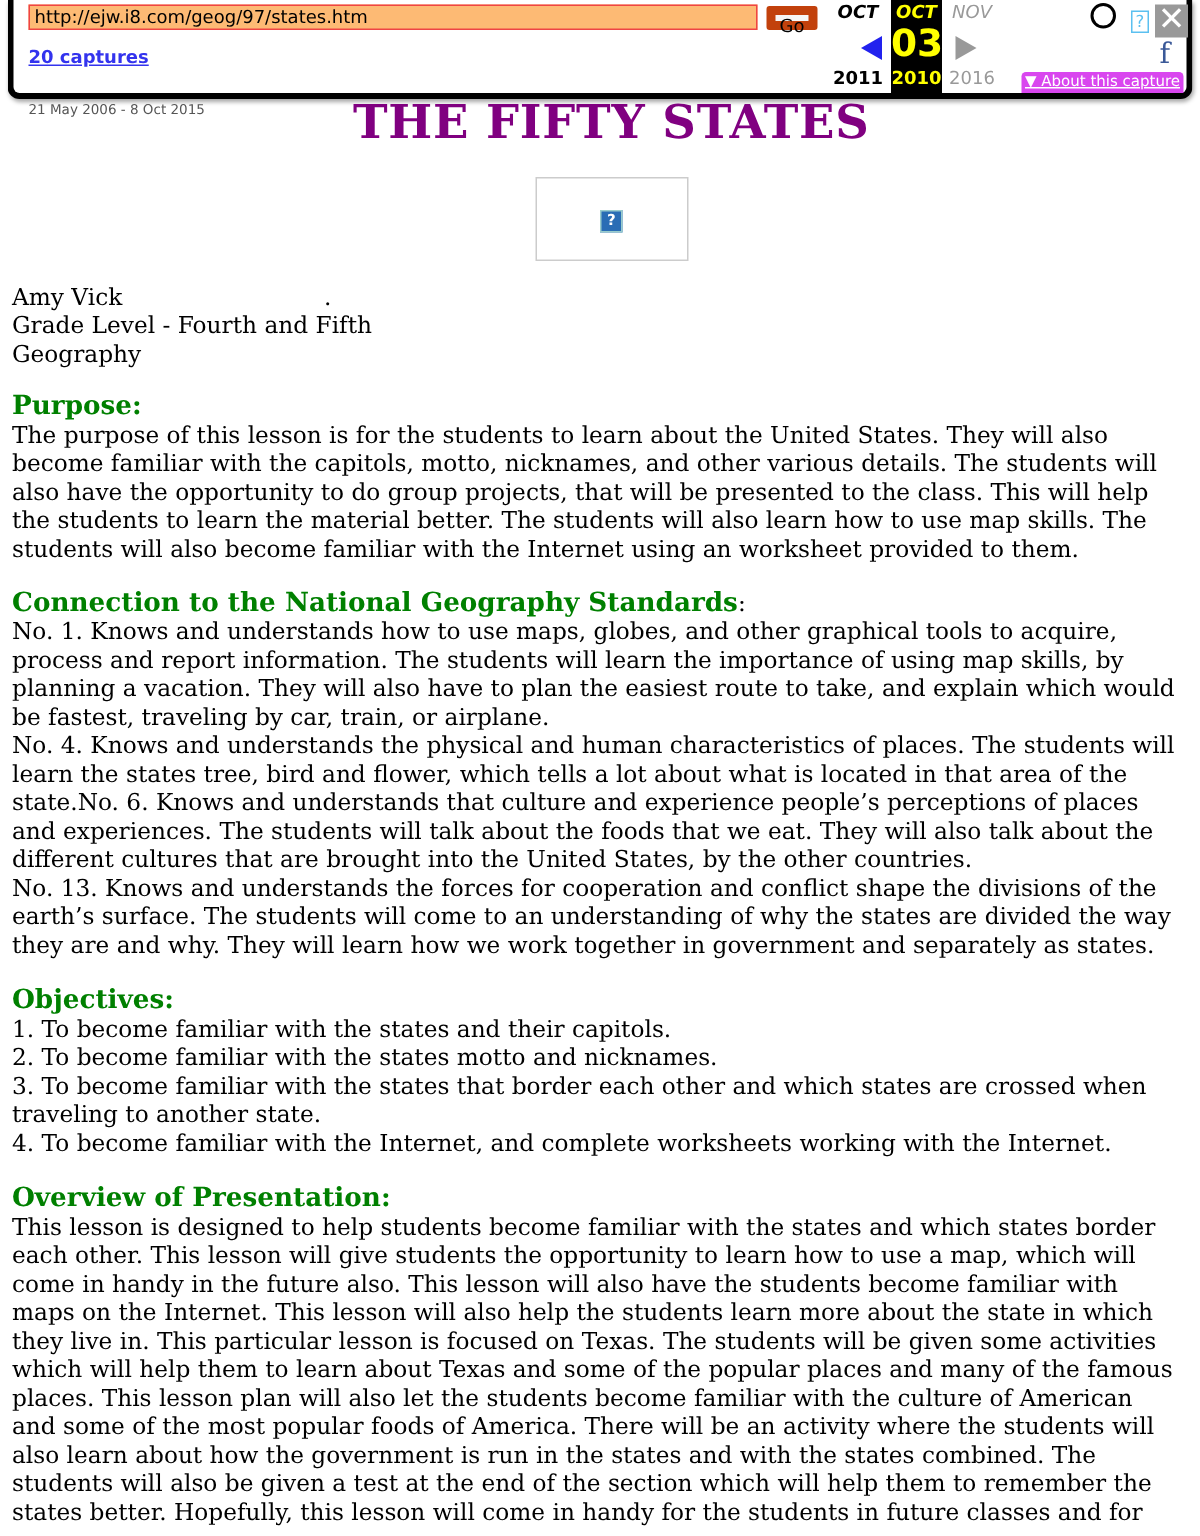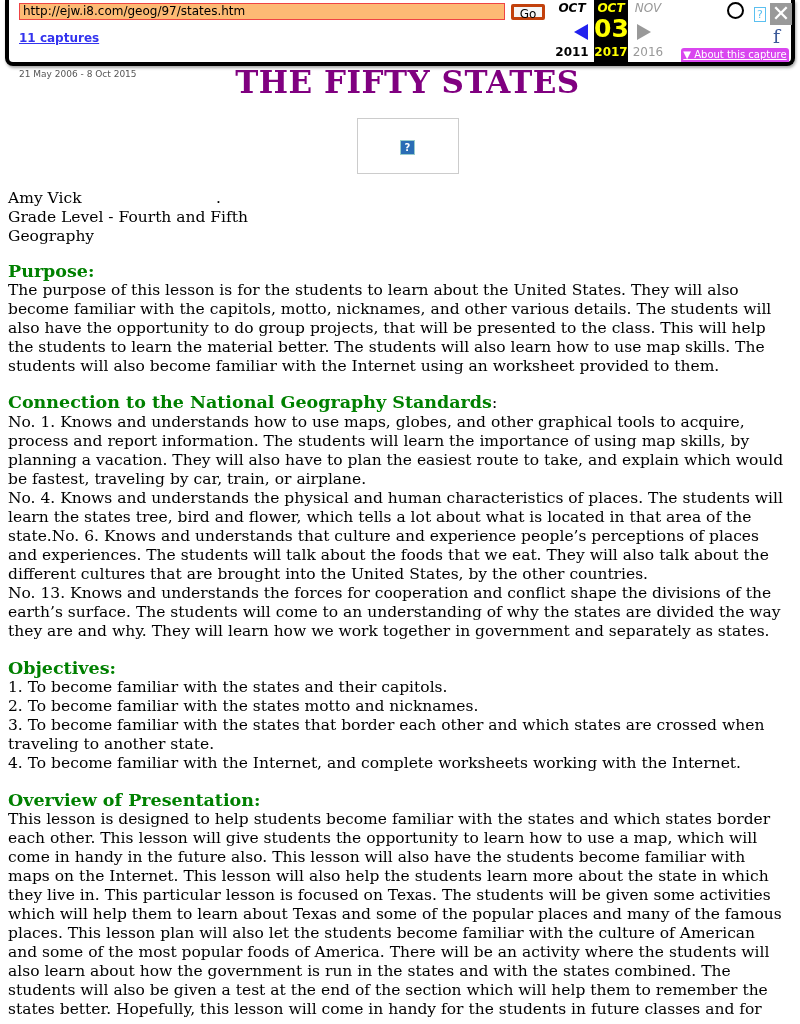--- a/index.html
+++ b/index.html
@@ -2,21 +2,21 @@
 <html><head>
   <meta charset="utf-8">
   <style>
     * { box-sizing: border-box; }
     html, body { margin: 0; padding: 0; background: #fff; }
     body { width: 800px; height: 1024px; overflow: hidden; position: relative; font-family: "DejaVu Serif", serif; }
 
     
     .wb { position: absolute; left: 5px; top: 0; width: 790px; height: 66px; background: #fff; border: 4px solid #000; border-top: none; border-radius: 0 0 8px 8px; box-shadow: 1px 2px 3px rgba(0,0,0,.35); }
     .wb-url { position: absolute; left: 10px; top: 3px; width: 486px; height: 17px; border: 1px solid #ef4444; font: 12px "DejaVu Sans", sans-serif; padding: 0 3px; line-height: 15px; color: #000; background: #fdba74; }
-    .wb-go { position: absolute; left: 502px; top: 4px; width: 34px; height: 16px; border: 3px solid #c2410c; border-radius: 2px; background: #f6f6f6; font: 12px "DejaVu Sans", sans-serif; text-align: center; line-height: 14px; color: #000; }
+    .wb-go { position: absolute; left: 502px; top: 4px; width: 34px; height: 16px; border: 6px solid #c2410c; border-radius: 2px; background: #f6f6f6; font: 12px "DejaVu Sans", sans-serif; text-align: center; line-height: 14px; color: #000; }
     .wb-captures { position: absolute; left: 10px; top: 31px; font: bold 12px "DejaVu Sans", sans-serif; color: #3333ee; text-decoration: underline; }
     .wb-range { position: absolute; left: 10px; top: 49px; font: 9px "DejaVu Sans", sans-serif; color: #555; margin-top: 20px; }
     .wb-col { position: absolute; top: 0; height: 62px; width: 34px; text-align: center; font-family: "DejaVu Sans", sans-serif; }
     .wb-col.prev { left: 546px; }
     .wb-col.cur { left: 585px; background: #000; }
     .wb-col.next { left: 622px; }
     .wb-mon { position: absolute; left: 0; right: 0; top: 1px; font-size: 12px; font-weight: bold; font-style: italic; }
     .wb-day { position: absolute; left: 0; right: 0; top: 14px; font-size: 25px; font-weight: bold; line-height: 30px; }
     .wb-yr { position: absolute; left: 0; right: 0; top: 45px; font-size: 12px; font-weight: bold; }
     .prev .wb-mon, .prev .wb-yr { color: #000; }
@@ -40,32 +40,32 @@
     .h { color: #008000; font-weight: bold; font-size: 17.5px; display: block; line-height: 20px; }
     .gap { display: block; height: 15px; }
     .dot { position: absolute; left: 208px; top: 0; }
   </style>
 </head>
 <body>
 
 <div class="wb">
   <div class="wb-url">http://ejw.i8.com/geog/97/states.htm</div>
   <div class="wb-go">Go</div>
-  <div class="wb-captures">11 captures</div>
+  <div class="wb-captures">20 captures</div>
   <div class="wb-range">21 May 2006 - 8 Oct 2015</div>
 
   <div class="wb-col prev">
     <div class="wb-mon">OCT</div>
     <div class="wb-arrow-l"></div>
     <div class="wb-yr">2011</div>
   </div>
   <div class="wb-col cur">
     <div class="wb-mon">OCT</div>
     <div class="wb-day">03</div>
-    <div class="wb-yr">2017</div>
+    <div class="wb-yr">2010</div>
   </div>
   <div class="wb-col next">
     <div class="wb-mon">NOV</div>
     <div class="wb-arrow-r"></div>
     <div class="wb-yr">2016</div>
   </div>
 
   <div class="wb-circle"></div>
   <div class="wb-help">?</div>
   <div class="wb-close">✕</div>

